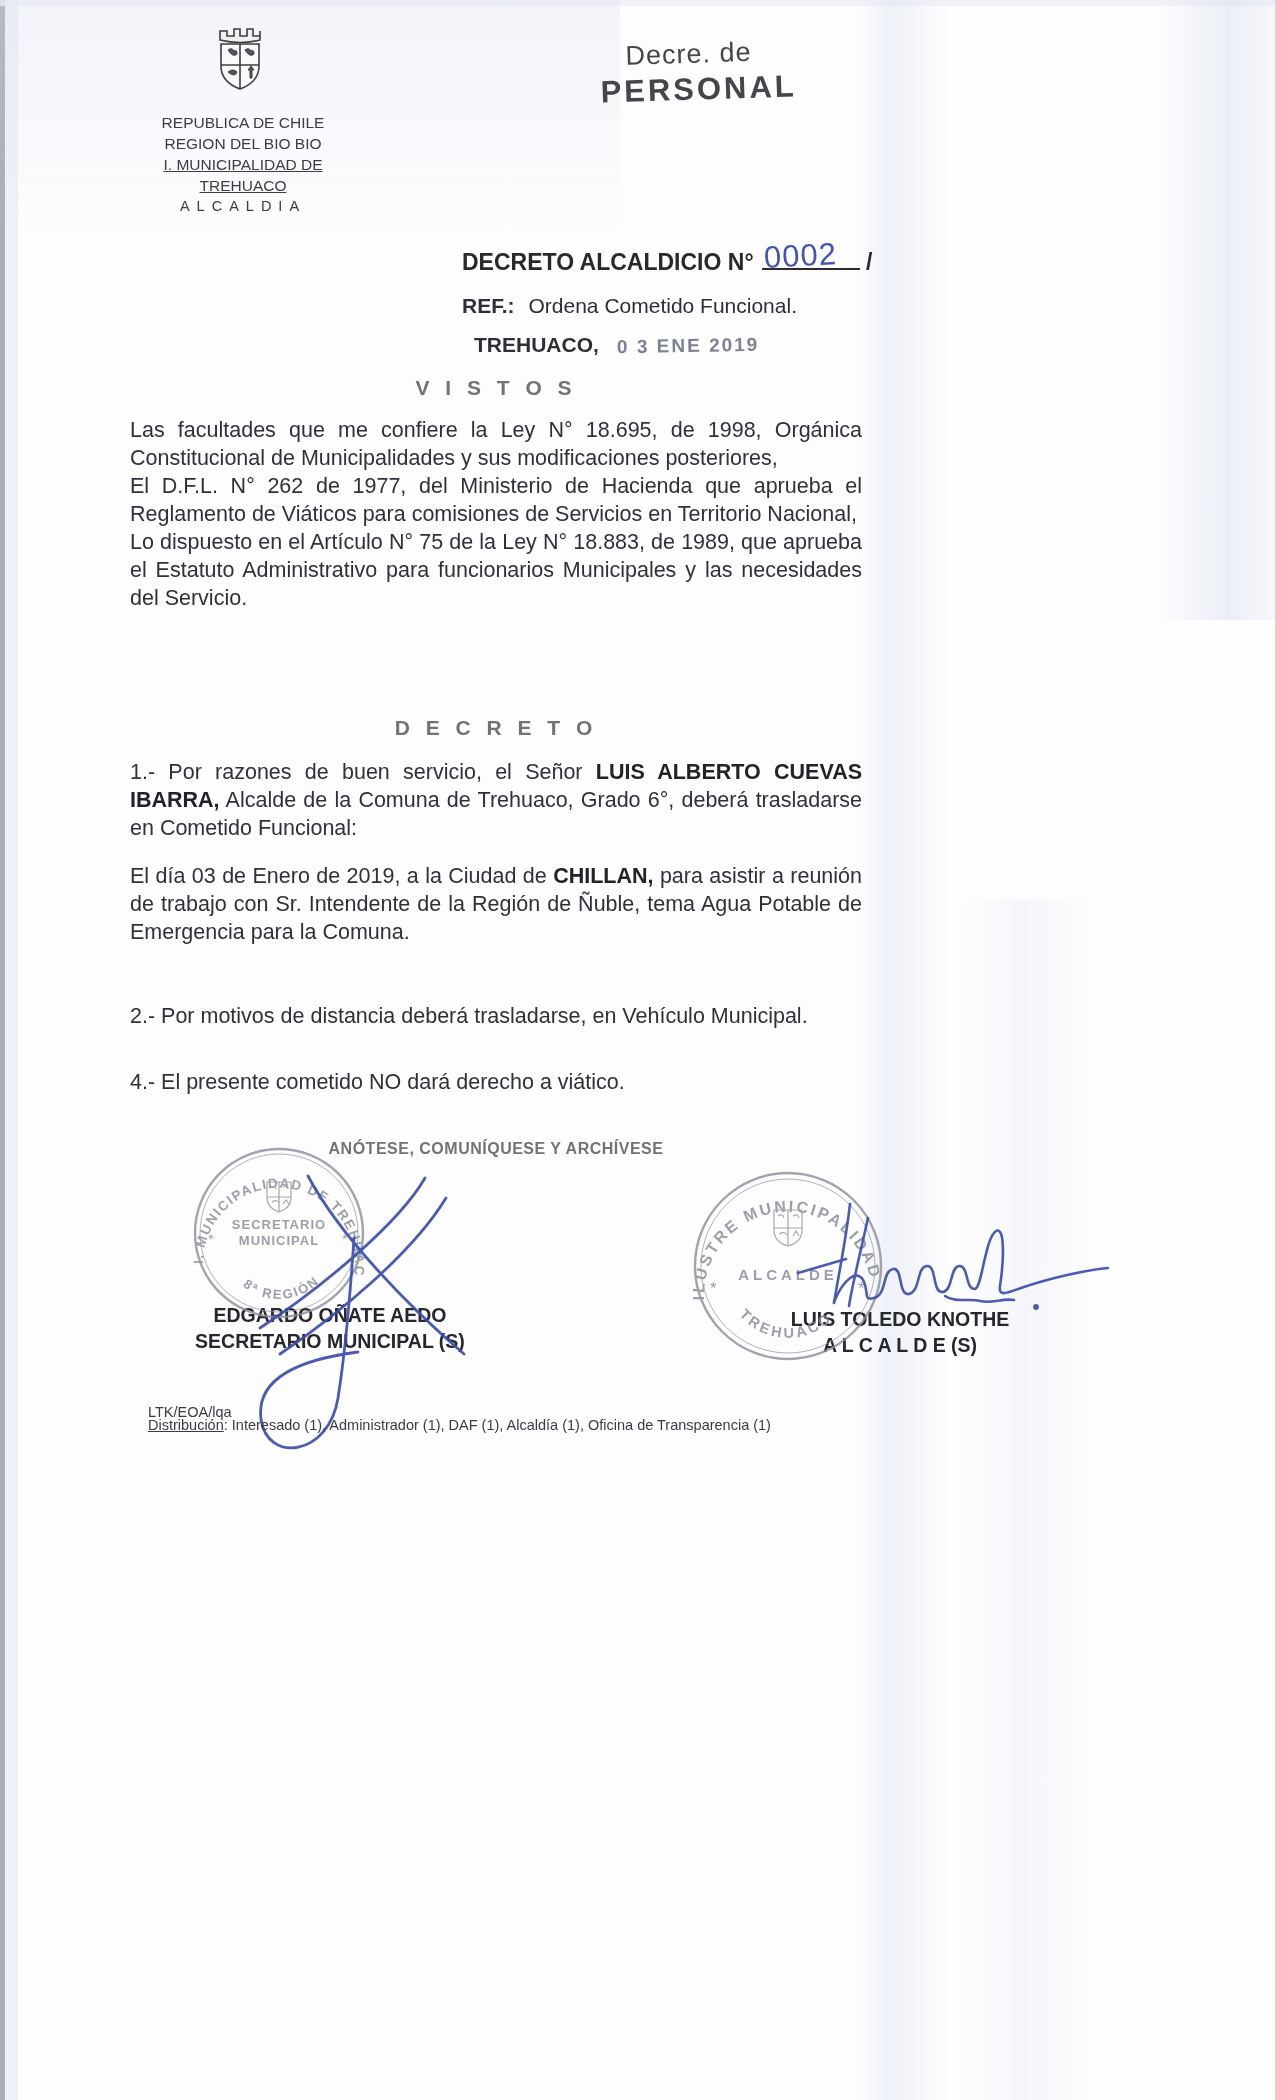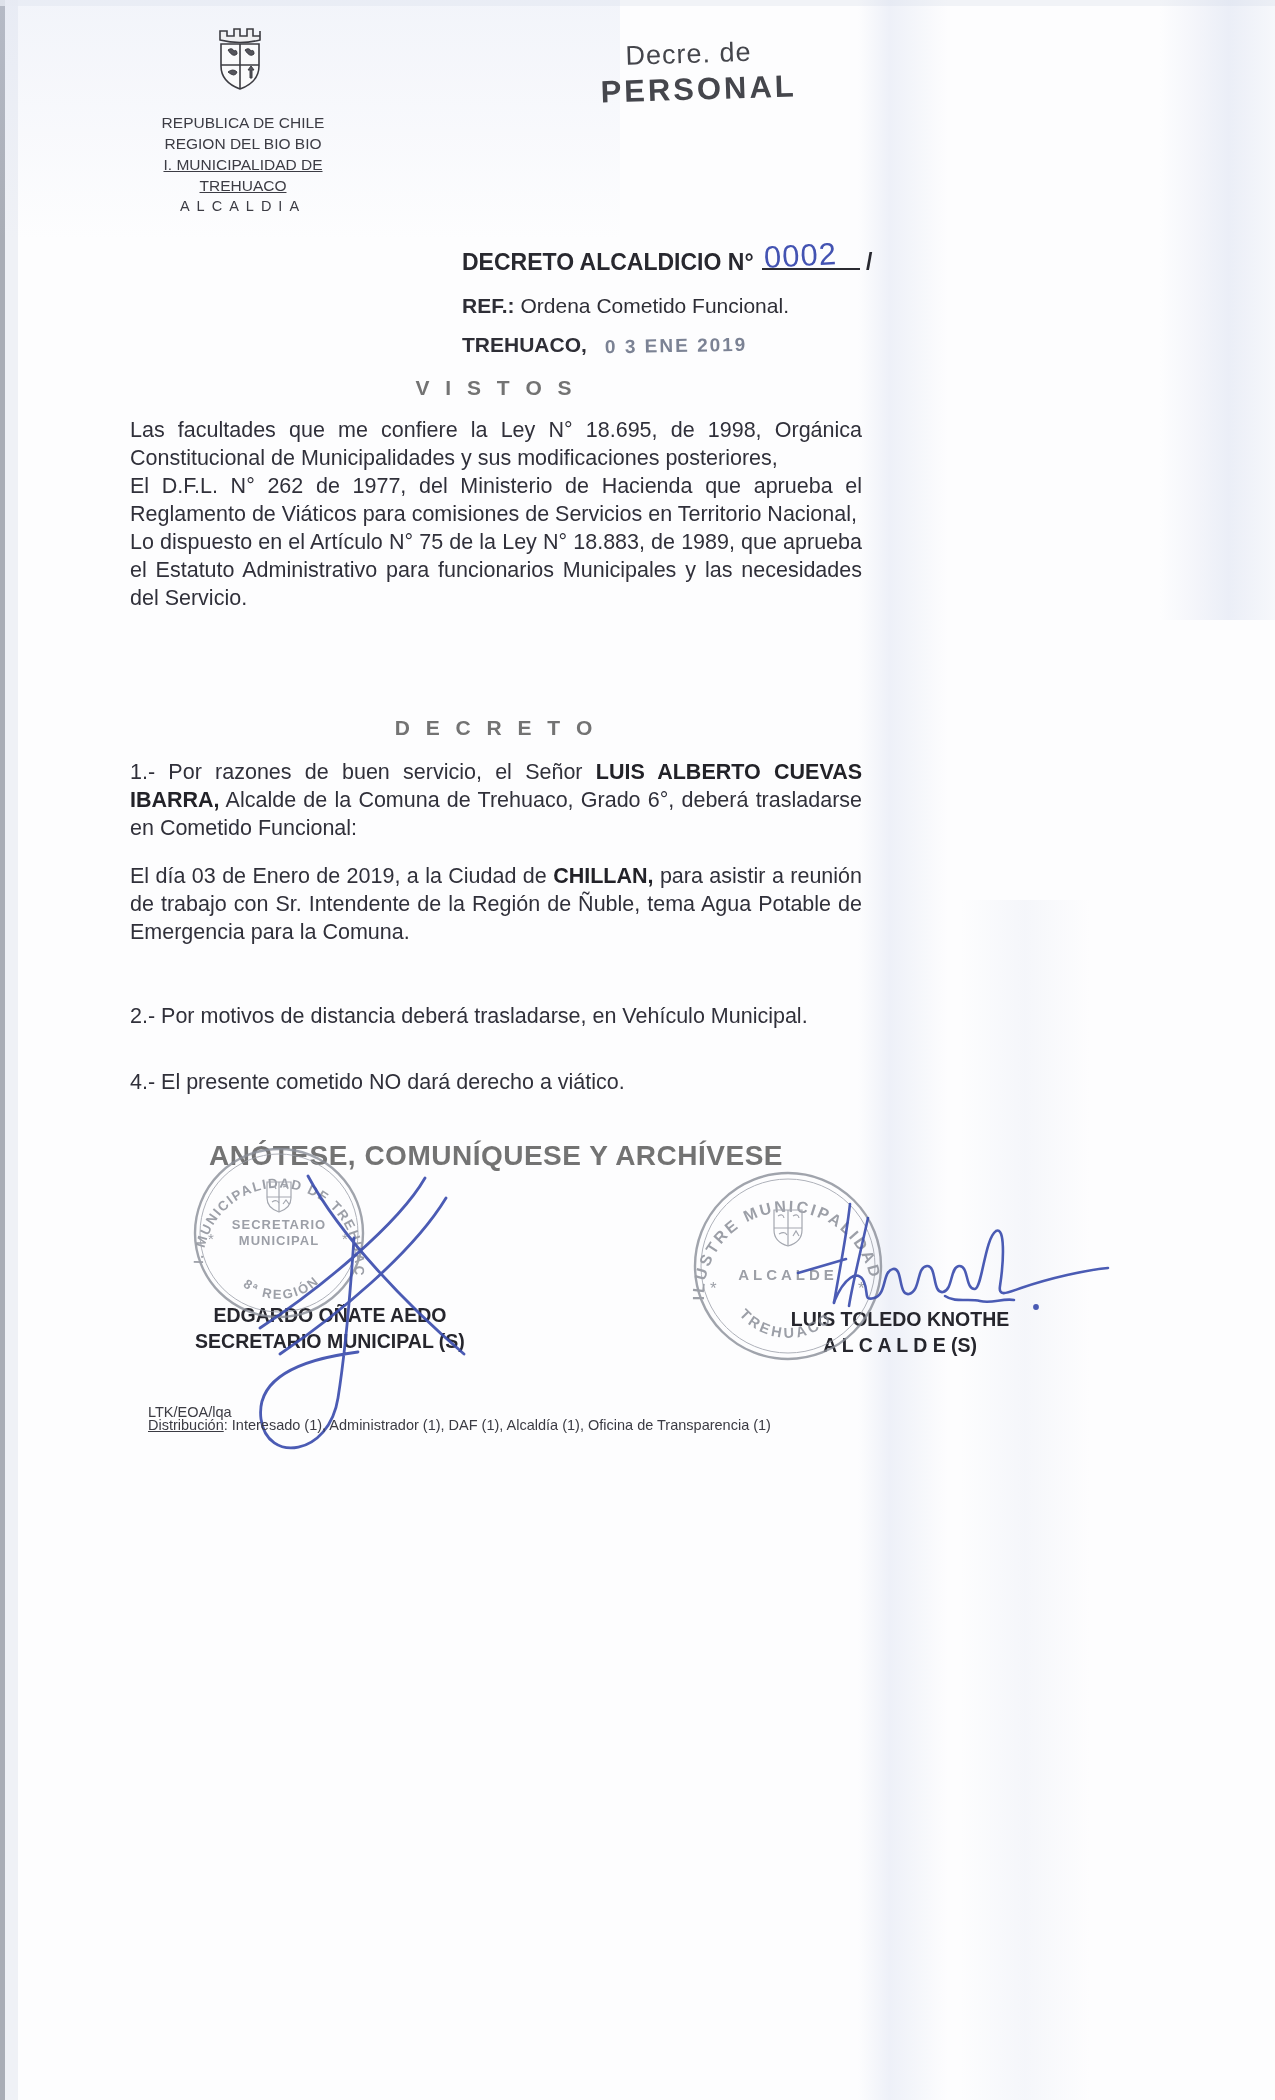--- a/index.html
+++ b/index.html
@@ -28,22 +28,22 @@
   .pstamp .l1{font-size:27px;letter-spacing:1px;padding-left:26px;}
   .pstamp .l2{font-size:31px;font-weight:bold;letter-spacing:3px;margin-top:2px;}
   
   .titleblock{left:462px;top:244px;width:480px;}
   .decline{font-size:23px;font-weight:bold;color:#28282f;white-space:nowrap;}
   .num-line{display:inline-block;width:98px;height:24px;border-bottom:2.5px solid #2b2b31;
             position:relative;margin-left:8px;vertical-align:baseline;}
   .handnum{position:absolute;left:2px;bottom:-6px;font-size:31px;font-weight:400;color:#4353b2;
            transform:rotate(-3deg);letter-spacing:1px;}
   .refline{margin-top:18px;font-size:21px;color:#2e2e36;}
-  .refline b{font-weight:bold;margin-right:6px;text-align:center;}
-  .cityline{margin-top:15px;font-size:21px;font-weight:bold;}
+  .refline b{font-weight:bold;margin-right:14px;text-align:center;}
+  .cityline{margin-top:15px;font-size:21px;font-weight:bold;margin-left:12px;}
   .datestamp{display:inline-block;margin-left:18px;font-size:19px;font-weight:bold;color:#7b8294;
              letter-spacing:2px;transform:rotate(-1deg);}
   
   .col{left:130px;width:732px;}
   .h-center{text-align:center;font-weight:bold;font-size:21px;letter-spacing:5px;color:#737373;}
   .bodytext{font-size:21.5px;line-height:28px;text-align:justify;color:#30303a;}
   .bodytext p{margin:0;}
   .para{font-size:21.5px;line-height:28px;text-align:justify;color:#30303a;}
   .para b{font-weight:bold;color:#222228;}
   
@@ -122,21 +122,21 @@
     <span>1.- Por razones de buen servicio, el Señor </span><b>LUIS ALBERTO CUEVAS IBARRA,</b><span> Alcalde de la Comuna de Trehuaco, Grado 6°, deberá trasladarse en Cometido Funcional:</span>
   </div>
 
   <div class="abs col para" style="top:862px;">
     <span>El día 03 de Enero de 2019, a la Ciudad de </span><b>CHILLAN,</b><span> para asistir a reunión de trabajo con Sr. Intendente de la Región de Ñuble, tema Agua Potable de Emergencia para la Comuna.</span>
   </div>
 
   <div class="abs col para" style="top:1002px;">2.- Por motivos de distancia deberá trasladarse, en Vehículo Municipal.</div>
   <div class="abs col para" style="top:1068px;">4.- El presente cometido NO dará derecho a viático.</div>
 
-  <div class="abs col h-center" style="top:1140px;letter-spacing:0.5px;font-size:28px;">ANÓTESE, COMUNÍQUESE Y ARCHÍVESE</div>
+  <div class="abs col h-center" style="top:1140px;letter-spacing:0.5px;font-size:16px;">ANÓTESE, COMUNÍQUESE Y ARCHÍVESE</div>
 
   <div class="abs sigblock" style="left:165px;top:1302px;width:330px;">
     <div class="nm">EDGARDO OÑATE AEDO</div>
     <div class="tt">SECRETARIO MUNICIPAL (S)</div>
   </div>
   <div class="abs sigblock" style="left:740px;top:1306px;width:320px;">
     <div class="nm">LUIS TOLEDO KNOTHE</div>
     <div class="tt">A L C A L D E (S)</div>
   </div>
 

